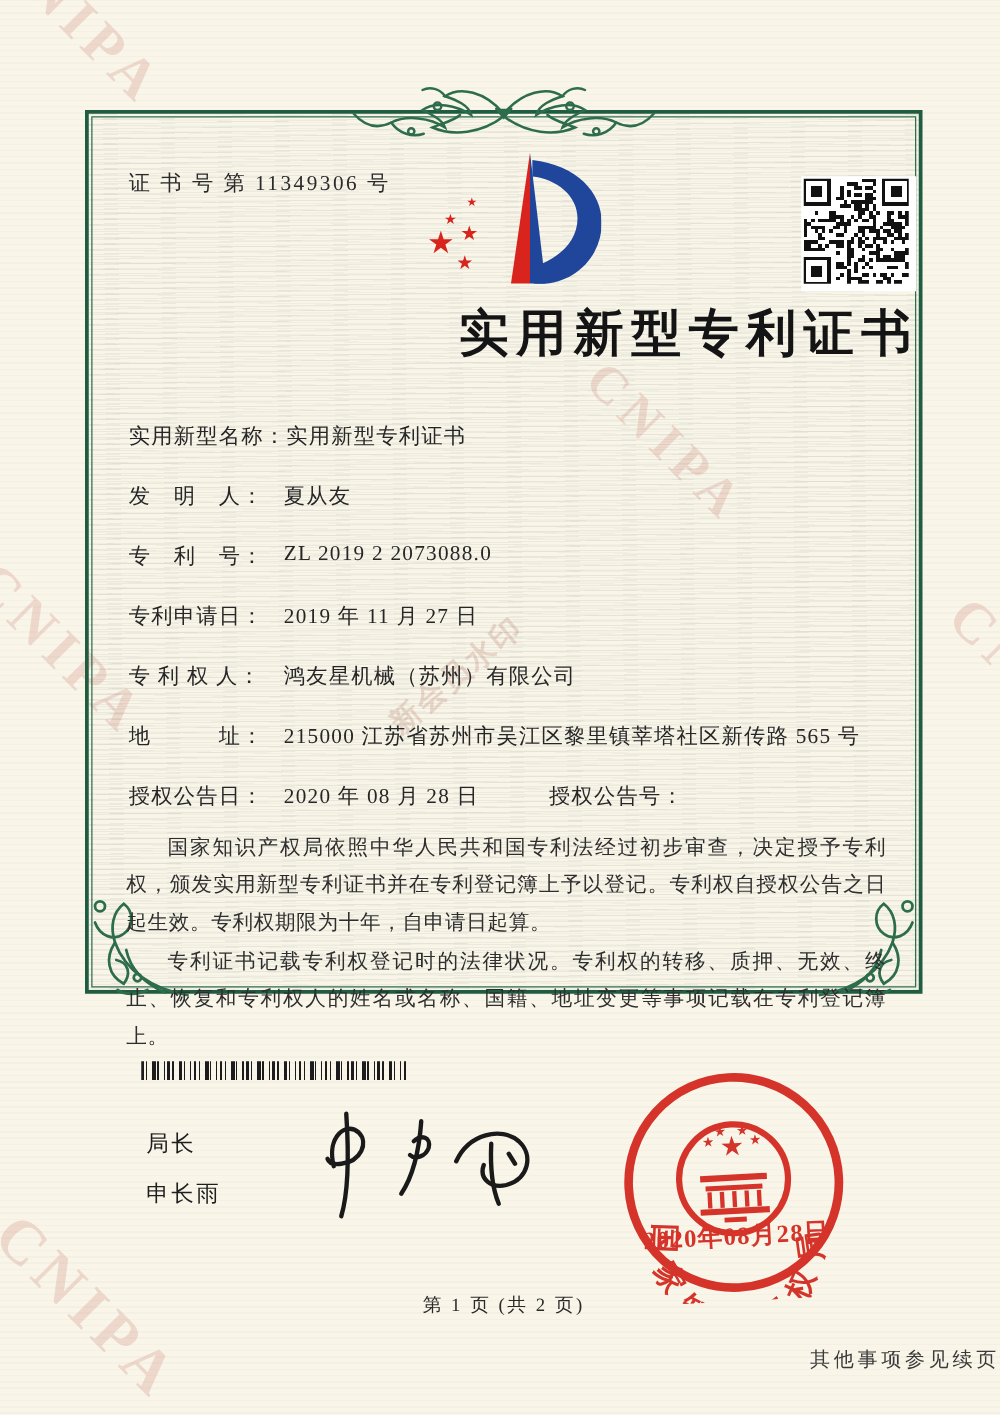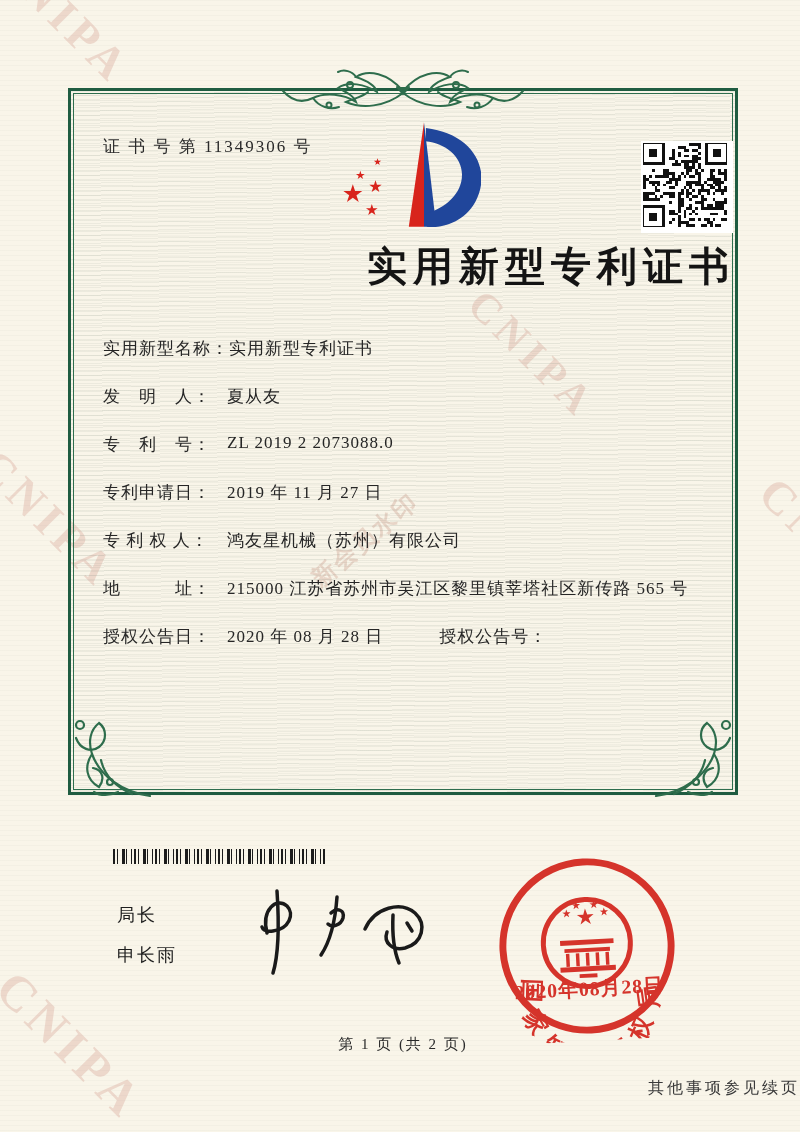--- a/index.html
+++ b/index.html
@@ -453,20 +453,24 @@
       <span class="grant-pair">
         <span class="field-label">授权公告日：</span>
         <span class="field-value">2020 年 08 月 28 日</span>
       </span>
       <span class="grant-pair second">
         <span>授权公告号：</span>
       </span>
     </div>
   </div>
 
+  <div class="paragraphs">
+    <p>国家知识产权局依照中华人民共和国专利法经过初步审查，决定授予专利权，颁发实用新型专利证书并在专利登记簿上予以登记。专利权自授权公告之日起生效。专利权期限为十年，自申请日起算。</p>
+    <p>专利证书记载专利权登记时的法律状况。专利权的转移、质押、无效、终止、恢复和专利权人的姓名或名称、国籍、地址变更等事项记载在专利登记簿上。</p>
+  </div>
 
   <div class="barcode"></div>
 
   <div class="sig-block">
     <div>局长</div>
     <div>申长雨</div>
   </div>
   <svg class="sig-script" viewBox="0 0 210 100">
     <g stroke="#1a1a1a" fill="none" stroke-width="3.5" stroke-linecap="round">
       <path d="M36,52 C30,28 46,16 56,25 C64,33 58,48 42,50 C35,51 32,49 31,46"></path>

